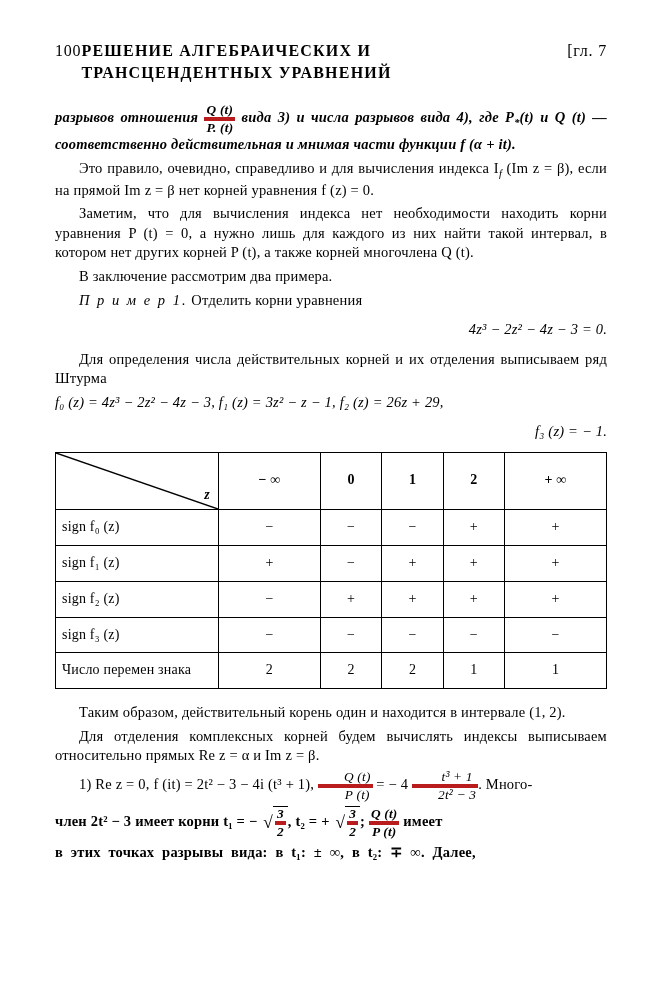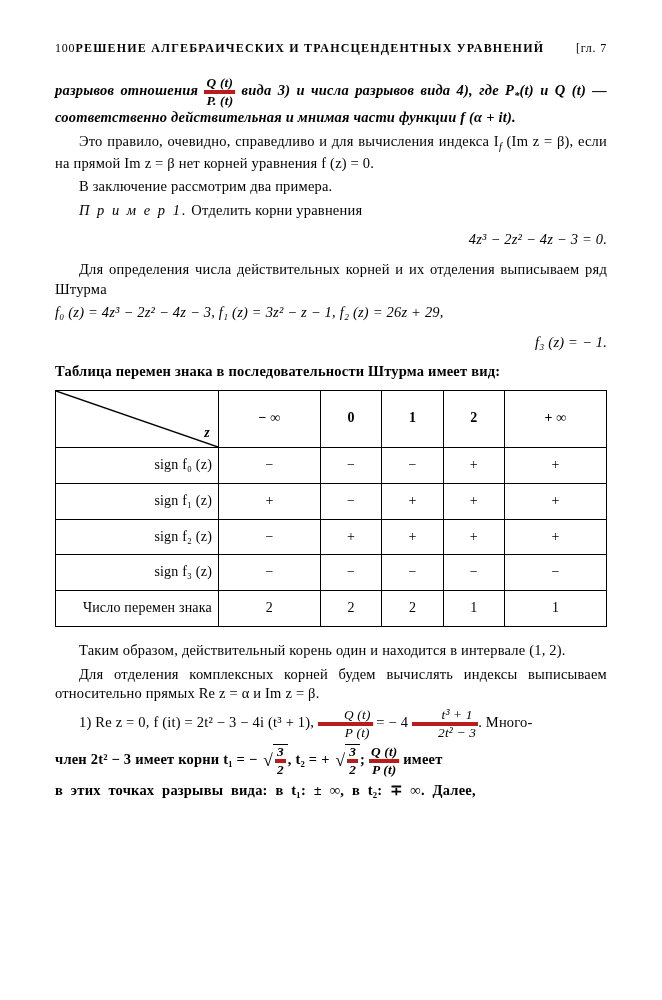--- a/index.html
+++ b/index.html
@@ -14,21 +14,21 @@
     min-height: 1000px;
     padding: 40px 55px 40px 55px;
     box-sizing: border-box;
     font-size: 14.5px;
     line-height: 1.35;
     letter-spacing: 0.2px;
   }
   .header-line {
     display: flex;
     justify-content: space-between;
-    font-size: 12px;
+    font-size: 16px;
     letter-spacing: 0.8px;
     margin-bottom: 20px;
   }
   .header-center {
     flex: 1;
     text-align: left;
     letter-spacing: 1.2px;
     font-weight: bold;
   }
   .para {
@@ -65,21 +65,21 @@
     margin: 8px 0 14px 0;
     font-size: 14px;
   }
   table.sturm th, table.sturm td {
     border: 1px solid #000;
     padding: 8px 6px;
     text-align: center;
     vertical-align: middle;
   }
   table.sturm td.label {
-    text-align: right;
+    text-align: left;
     font-style: normal;
   }
   .diag-cell {
     position: relative;
     height: 40px;
   }
   .diag-cell svg {
     position:absolute; left:0; top:0; width:100%; height:100%;
   }
   .diag-cell .zlabel {
@@ -115,33 +115,33 @@
   </div>
 
   <p class="para noindent ital">
     <span>разрывов отношения </span><span class="frac"><span class="num">Q (t)</span><span class="den">P. (t)</span></span><span> вида 3) и числа разрывов вида 4), где P</span><span class="sub">*</span><span>(t) и Q (t) — соответственно действительная и мнимая части функции f (α + it).</span>
   </p>
 
   <p class="para">
     <span>Это правило, очевидно, справедливо и для вычисления индекса I</span><span class="ital sub">f</span><span> (Im z = β), если на прямой Im z = β нет корней уравнения f (z) = 0.</span>
   </p>
 
+  <p class="para">Заметим, что для вычисления индекса нет необходимости находить корни уравнения P (t) = 0, а нужно лишь для каждого из них найти такой интервал, в котором нет других корней P (t), а также корней многочлена Q (t).</p>
   <p class="para">В заключение рассмотрим два примера.</p>
   <p class="para">
     <span class="spaced">П р и м е р  1.</span><span> Отделить корни уравнения</span>
   </p>
 
   <div class="math-display">4z³ − 2z² − 4z − 3 = 0.</div>
 
   <p class="para">Для определения числа действительных корней и их отделения выписываем ряд Штурма</p>
 
   <div class="math-line noindent" style="text-align:left">f₀ (z) = 4z³ − 2z² − 4z − 3,   f₁ (z) = 3z² − z − 1,   f₂ (z) = 26z + 29,</div>
   <div class="math-display">f₃ (z) = − 1.</div>
 
-  <p class="para noindent">Таблица перемен знака в последовательности Штурма имеет вид:</p>
 
   <table class="sturm">
     <tbody>
         <tr>
       <th class="diag-cell" style="width:150px">
         <svg viewBox="0 0 100 40" preserveAspectRatio="none">
               <line x1="0" y1="0" x2="100" y2="40" stroke="#000" stroke-width="1"></line>
             </svg>
         <span class="zlabel">z</span>
       </th>

